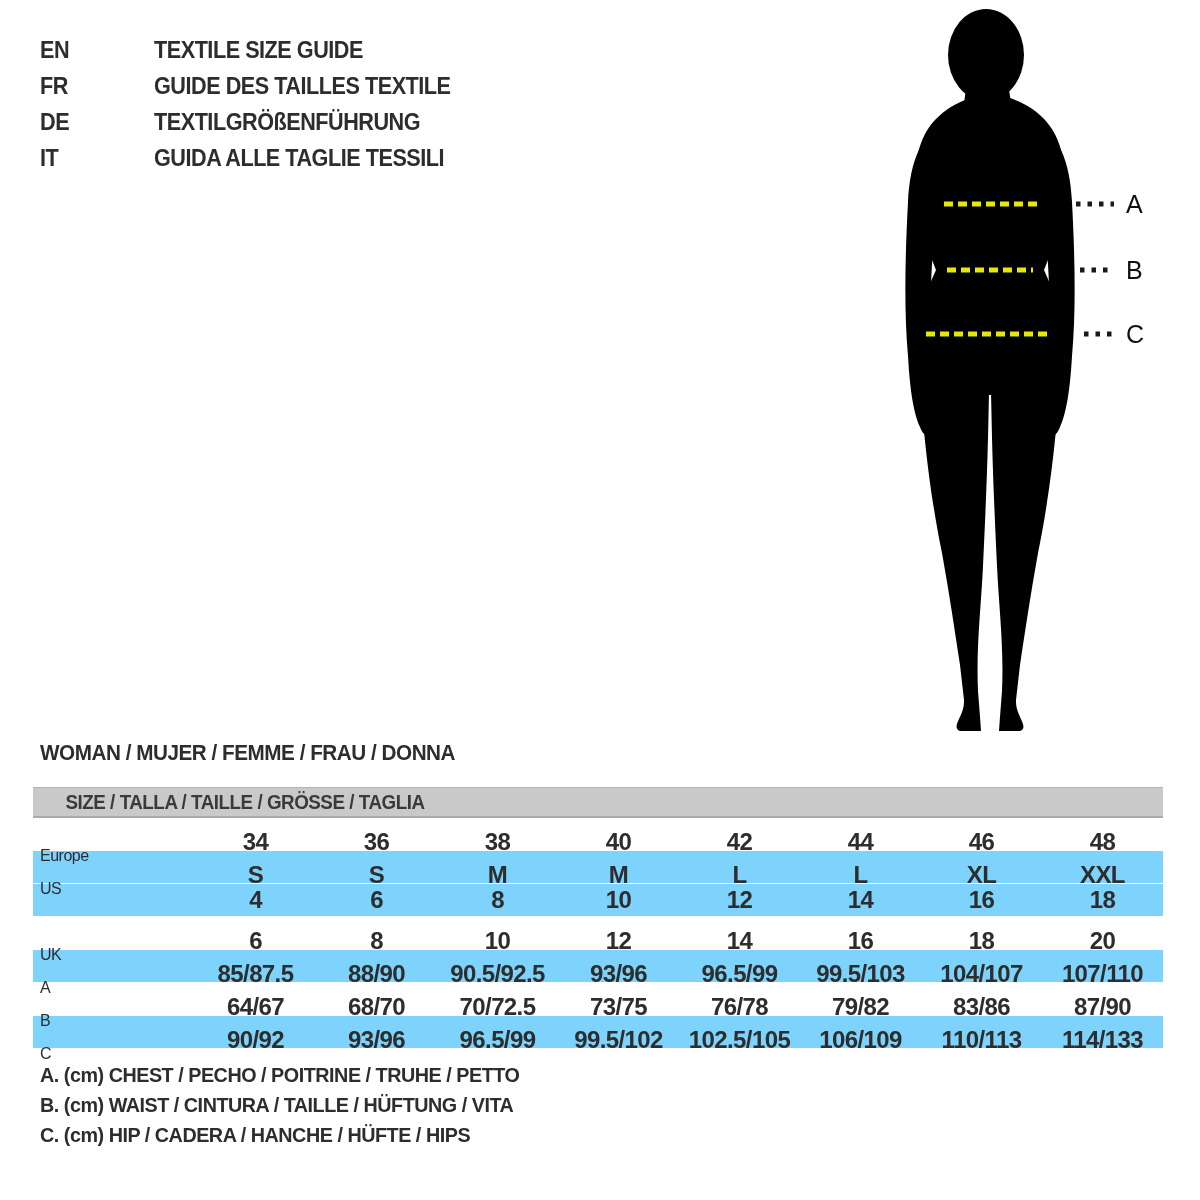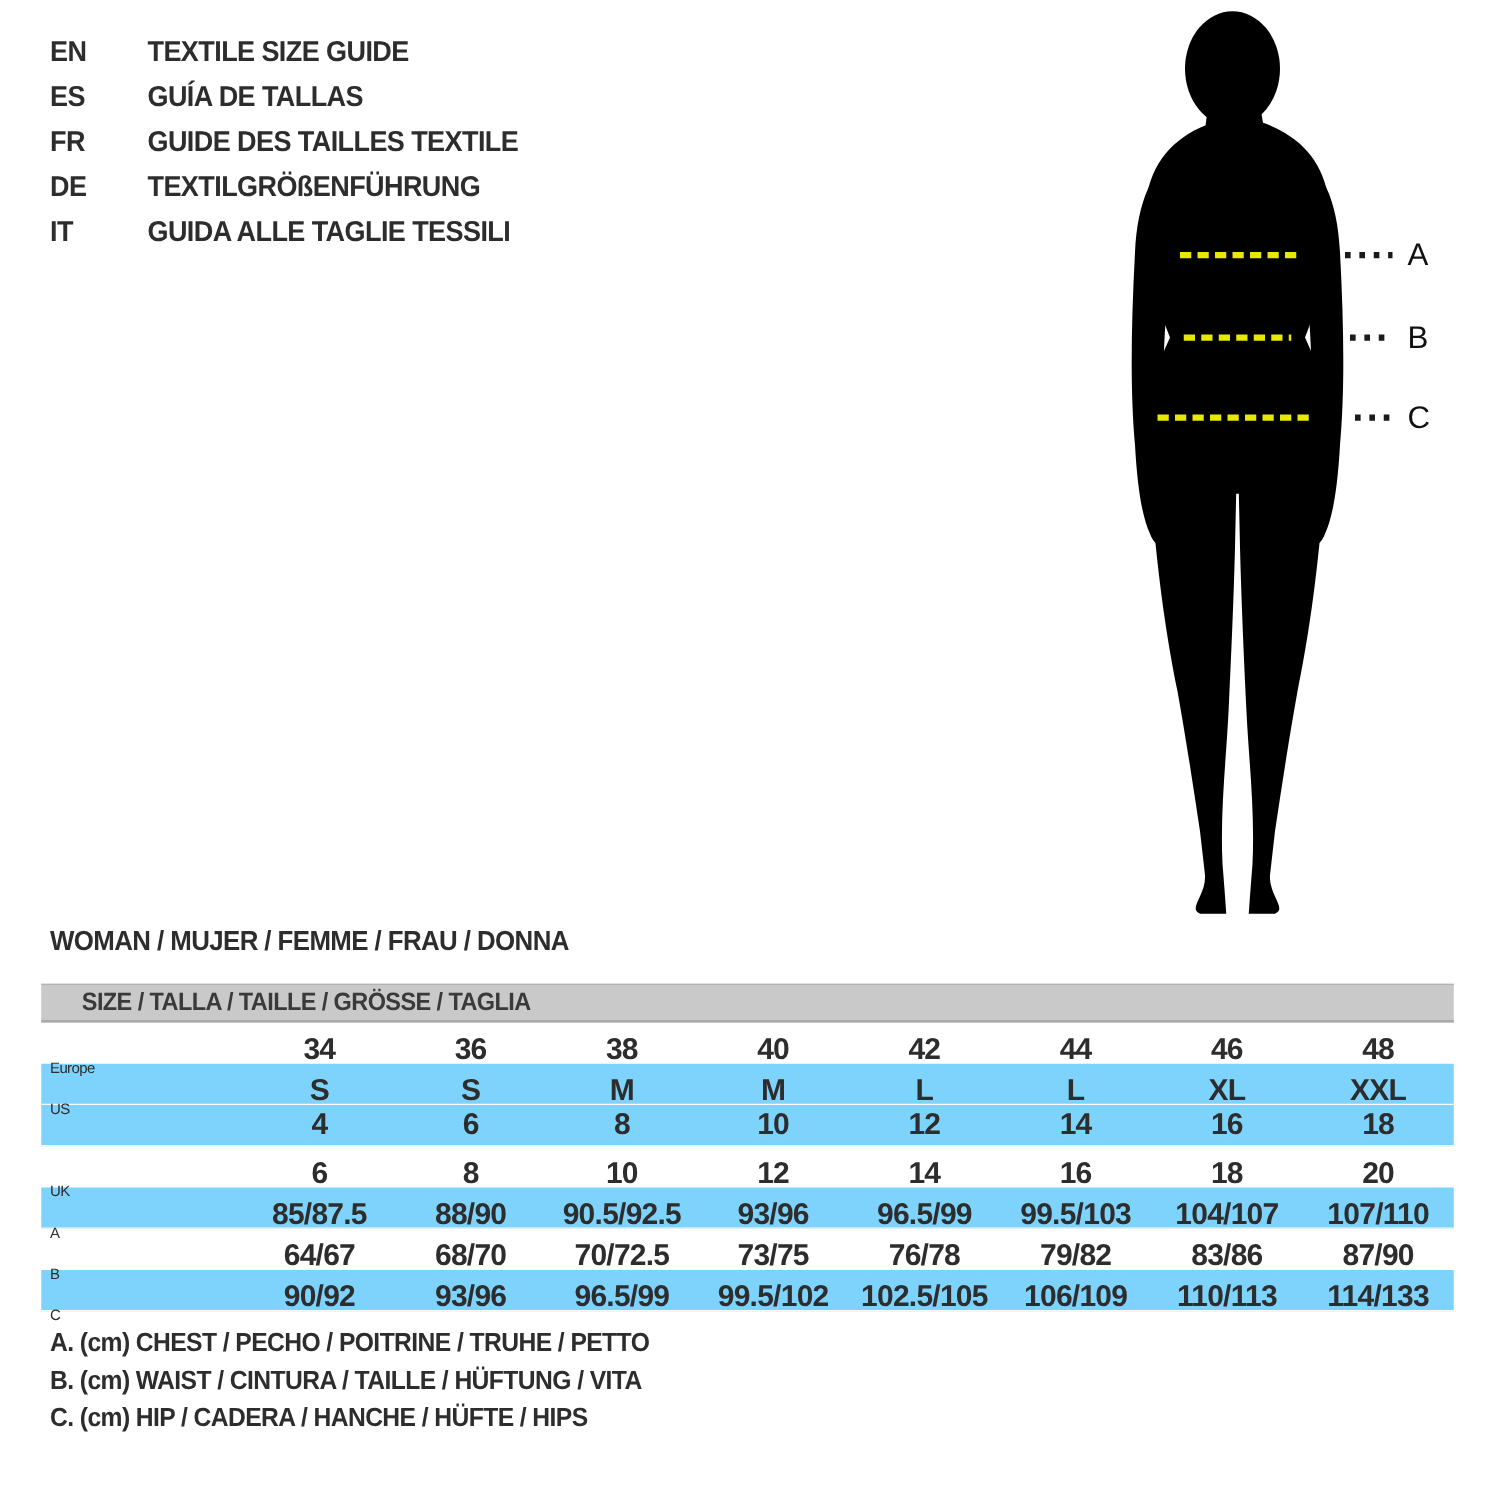--- a/index.html
+++ b/index.html
@@ -2,60 +2,56 @@
 <html><head>
 <meta charset="utf-8">
 <style>
   * { margin:0; padding:0; box-sizing:border-box; }
   html,body { background:#fff; }
   body { font-family:"Liberation Sans","DejaVu Sans",sans-serif; color:#2d2d2d; }
   .page { position:relative; width:1200px; height:1200px; background:#ffffff; overflow:hidden; }
 
   
   .lang-block { position:absolute; left:40px; top:28px; }
-  .lang-row { display:flex; height:36px; align-items:flex-start; }
+  .lang-row { display:flex; height:36px; align-items:flex-end;gap:36px; }
   .lang-code { width:78px; font-size:23px; font-weight:700; letter-spacing:-0.5px; transform:scaleX(0.94); transform-origin:left center; }
   .lang-title { font-size:23px; font-weight:700; letter-spacing:-0.5px; transform:scaleX(0.94); transform-origin:left center; white-space:nowrap; }
 
   
   .figure-wrap { position:absolute; left:880px; top:0; width:260px; height:740px; }
   .measure-label { position:absolute; width:40px; font-size:25px; font-weight:400; color:#111; }
   .ml-a { left:1126px; top:190px; }
   .ml-b { left:1126px; top:256px; }
   .ml-c { left:1126px; top:320px; }
 
   
   .section-title { position:absolute; left:40px; top:740px; font-size:22px; font-weight:700; letter-spacing:-0.5px; transform:scaleX(0.94); transform-origin:left center; white-space:nowrap; }
 
   
   .size-table { position:absolute; left:33px; top:787px; width:1130px; }
   .table-header { height:31px; background:#c9c9c9; border-top:1px solid #b3b3b3; border-bottom:2px solid #a9a9a9; display:flex; align-items:center;padding-left:24px; }
   .table-header span { font-size:20px; font-weight:700; color:#3a3a3a; padding-left:9px; letter-spacing:-0.5px; transform:scaleX(0.94); transform-origin:left center; white-space:nowrap; }
   .t-row { display:grid; grid-template-columns:162px repeat(8,1fr); height:33px; align-items:center; }
   .t-row.striped { background:#7dd3fc; border-bottom:1px solid #fafafa; }
-  .t-label { font-size:12px; padding-left:7px; letter-spacing:-0.5px;margin-top:29px; }
+  .t-label { font-size:16px; padding-left:7px; letter-spacing:-0.5px;margin-top:29px; }
   .t-cell { font-size:24px; text-align:center; letter-spacing:-0.6px; white-space:nowrap;font-weight:bold; }
 
   
   .notes { position:absolute; left:40px; top:1060px; }
   .note-line { font-size:21px; font-weight:700; line-height:30px; letter-spacing:-0.5px; transform:scaleX(0.94); transform-origin:left center; white-space:nowrap; }
 </style>
 </head>
 <body>
 
 <div class="page">
 
   <div class="lang-block">
     <div class="lang-row">
       <span class="lang-code">EN</span>
       <span class="lang-title">TEXTILE SIZE GUIDE</span>
-    </div>
-    <div class="lang-row">
-      <span class="lang-code">ES</span>
-      <span class="lang-title">GUÍA DE TALLAS</span>
     </div>
     <div class="lang-row">
       <span class="lang-code">FR</span>
       <span class="lang-title">GUIDE DES TAILLES TEXTILE</span>
     </div>
     <div class="lang-row">
       <span class="lang-code">DE</span>
       <span class="lang-title">TEXTILGRÖßENFÜHRUNG</span>
     </div>
     <div class="lang-row">

